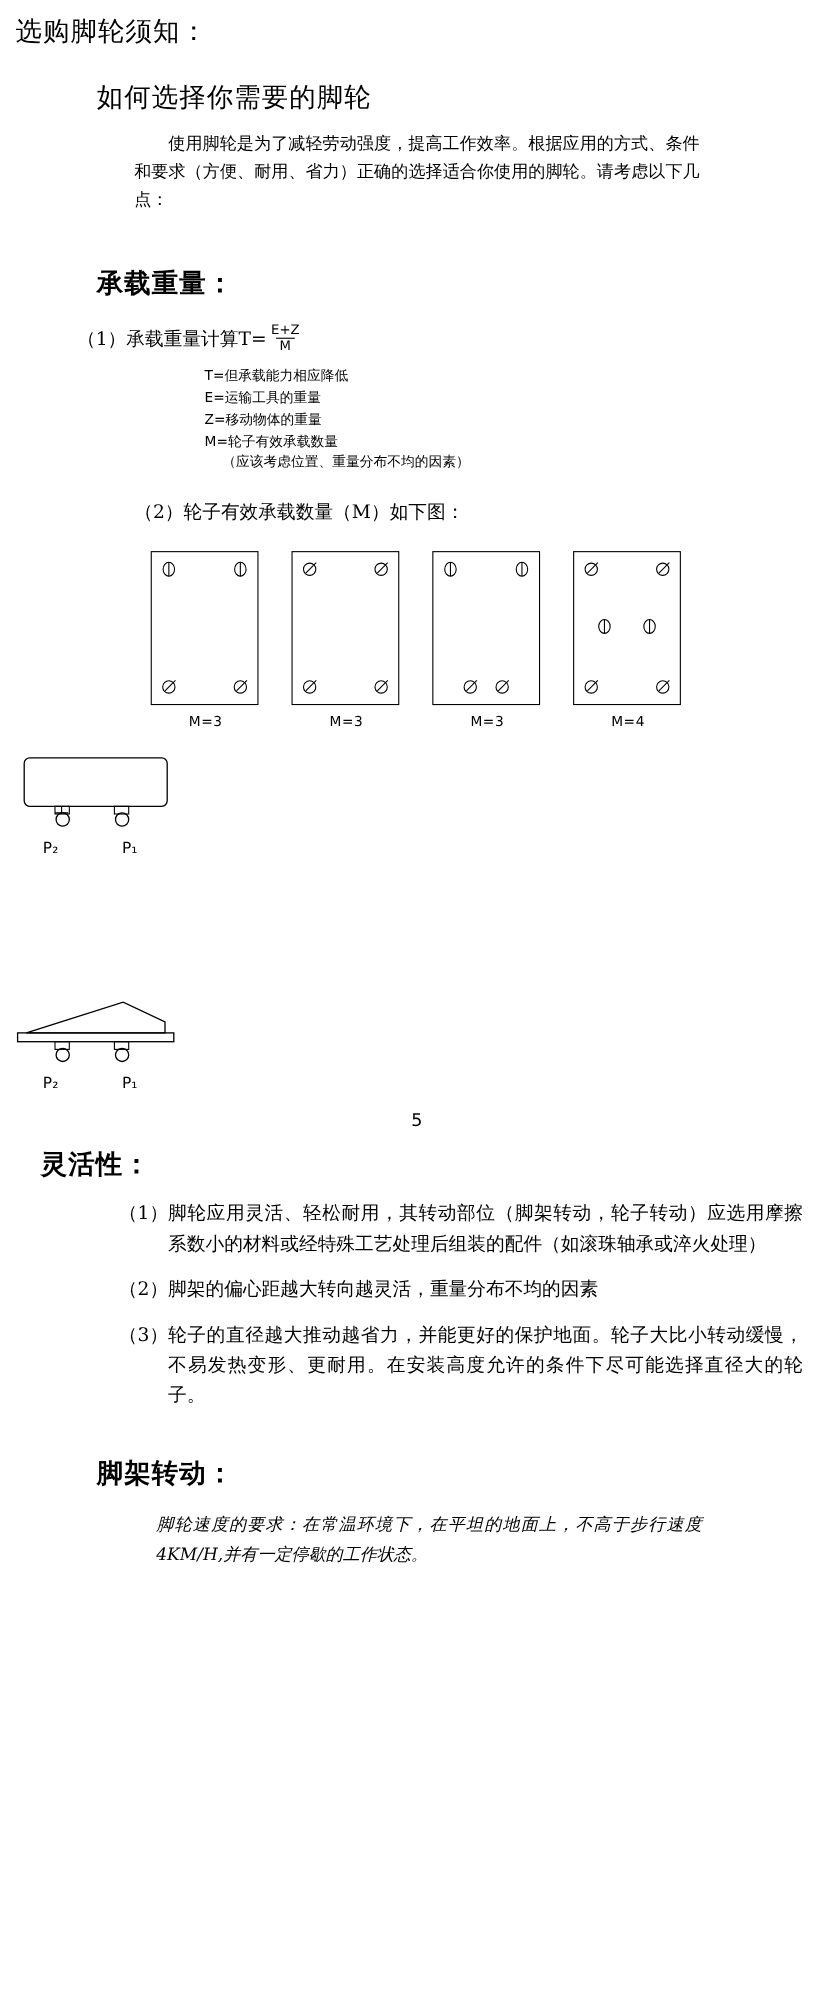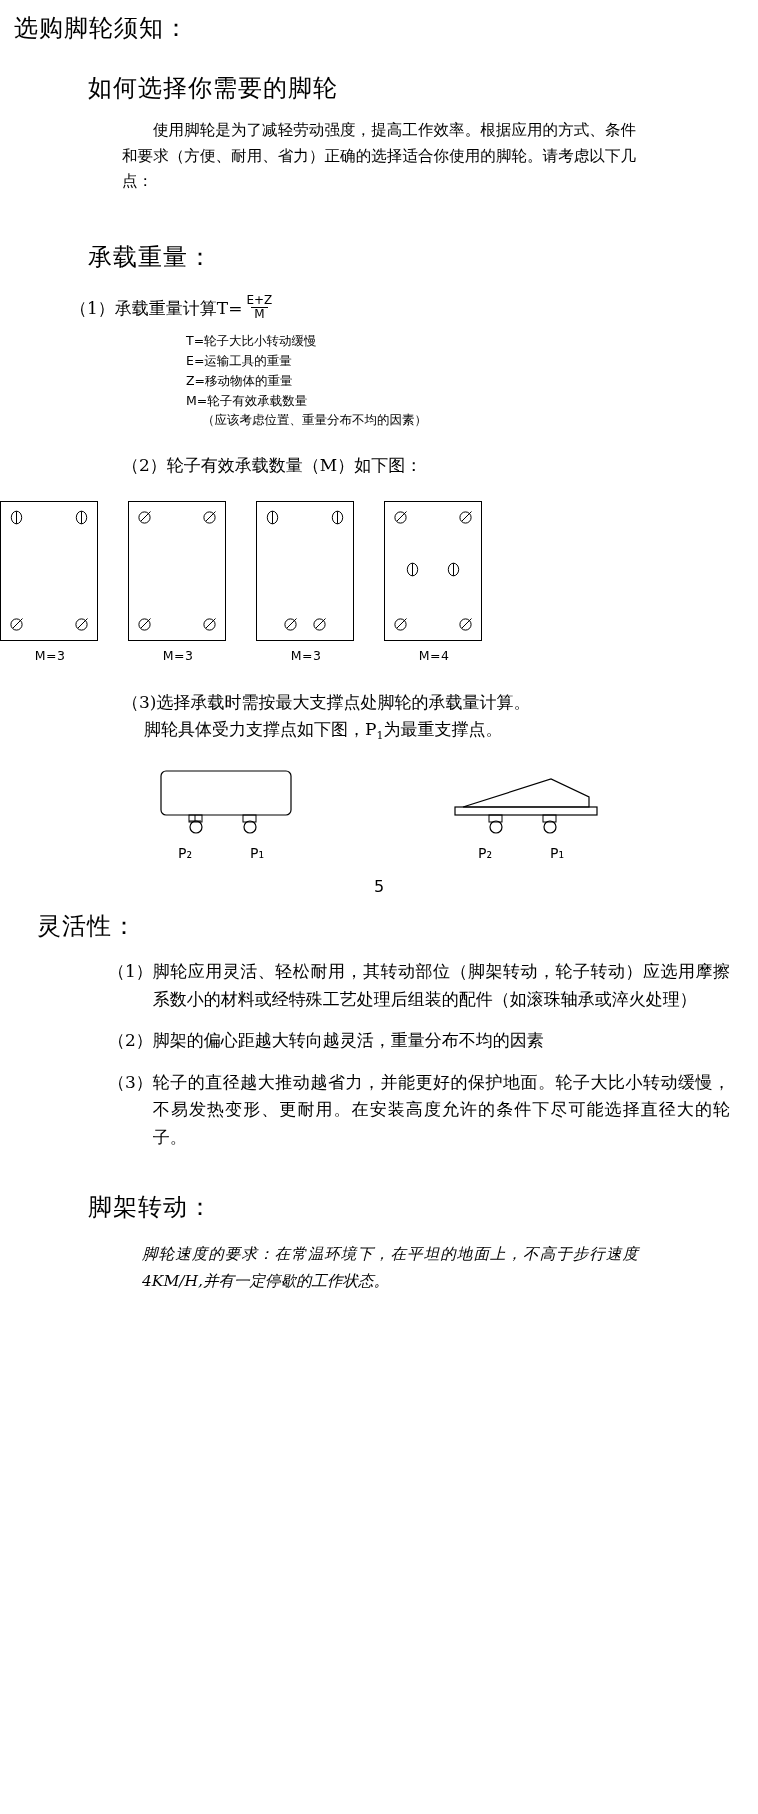--- a/index.html
+++ b/index.html
@@ -30,21 +30,21 @@
     margin: 12px 0 0 14px;
   }
   .h1 {
     font-size: 24px;
     font-weight: normal;
     margin: 28px 0 0 88px;
     letter-spacing: 1px;
   }
   .h2 {
     font-size: 24px;
-    font-weight: normal;
+    font-weight: bold;
     letter-spacing: 1px;
   }
   .h2.load     { margin: 46px 0 0 88px; }
   .h2.flex     { margin: 14px 0 0 37px; }
   .h2.speed    { margin: 40px 0 0 88px; }
 
   
   .intro {
     font-size: 15.5px;
     line-height: 1.65;
@@ -96,21 +96,21 @@
 
   .list-line {
     font-size: 17px;
     margin: 24px 0 12px 122px;
   }
 
   
   .pallets {
     margin: 24px 0 0 0;
     display: flex;
-    justify-content: flex-start;
+    justify-content: center;
     gap: 28px;
   }
   .pallet-wrap {
     width: 100px;
     text-align: center;
   }
   .pallet {
     position: relative;
     width: 98px;
     height: 140px;
@@ -139,20 +139,21 @@
   }
   .item3 .ind { display: block; margin-left: 22px; }
   .sub { font-size: 11px; vertical-align: sub; }
 
   
   .supports {
     margin: 22px 0 0 0;
     display: flex;
     justify-content: center;
     gap: 120px;
+    flex-direction: column;
   }
   .sup-unit { width: 180px; }
   .sup-lbls {
     display: flex;
     font-size: 14px;
     font-family: "DejaVu Sans", "Liberation Sans", sans-serif;
     margin-top: 2px;
   }
   .sup-lbls span { width: 50%; text-align: center; }
   .sup-lbls span:first-child { padding-left: 10px; }
@@ -200,21 +201,21 @@
 
   <div class="f-line">
     <span class="f-label">（1）承载重量计算T=</span>
     <span class="frac">
       <span class="num">E+Z</span>
       <span class="den">M</span>
     </span>
   </div>
 
   <div class="defs">
-    <div>T=轮子大比小转动缓慢</div>
+    <div>T=但承载能力相应降低</div>
     <div>E=运输工具的重量</div>
     <div>Z=移动物体的重量</div>
     <div>M=轮子有效承载数量</div>
     <div class="note">（应该考虑位置、重量分布不均的因素）</div>
   </div>
 
   <div class="list-line">（2）轮子有效承载数量（M）如下图：</div>
 
   <div class="pallets">
 
@@ -357,26 +358,20 @@
               <line x1="4" y1="11" x2="11" y2="4" stroke="#000" stroke-width="1"></line>
               <line x1="11" y1="4" x2="13.5" y2="1.5" stroke="#000" stroke-width="1"></line>
             </svg>
         </span>
       </div>
       <div class="pallet-cap">M=4</div>
     </div>
 
   </div>
 
-  <div class="item3">
-    <span>（3)选择承载时需按最大支撑点处脚轮的承载量计算。</span>
-    <span class="ind">
-      <span>脚轮具体受力支撑点如下图，P</span><span class="sub">1</span><span>为最重支撑点。</span>
-    </span>
-  </div>
 
   <div class="supports">
 
     <div class="sup-unit">
       <svg width="180" height="72" viewBox="0 0 180 72">
         <rect x="22" y="4" width="130" height="44" rx="5" ry="5" fill="none" stroke="#000" stroke-width="1.2"></rect>
 
         <path d="M56 48 l0 6 M50 54 l12 0" stroke="#000" stroke-width="1" fill="none"></path>
         <rect x="50" y="48" width="13" height="7" fill="none" stroke="#000" stroke-width="1"></rect>
         <circle cx="57" cy="60" r="6" fill="none" stroke="#000" stroke-width="1.2"></circle>

